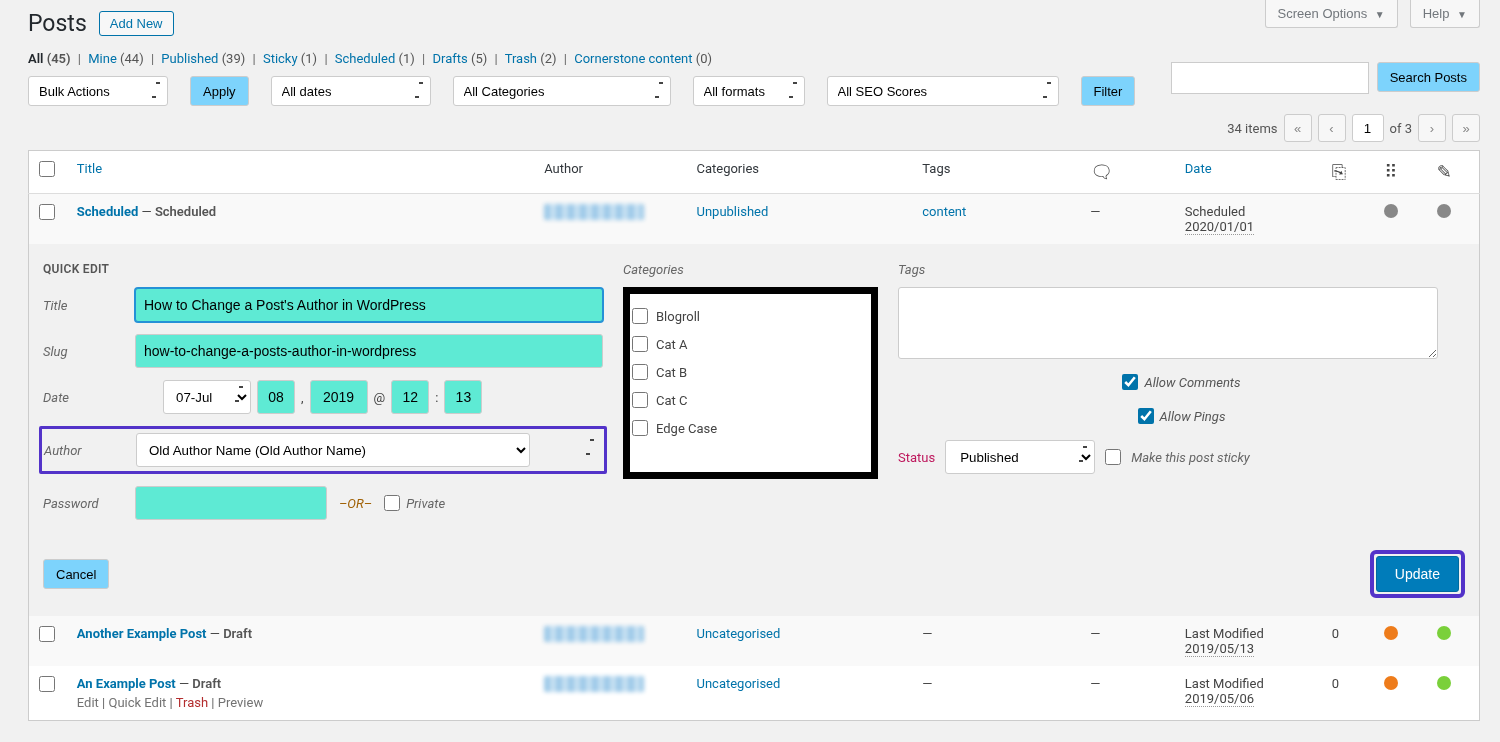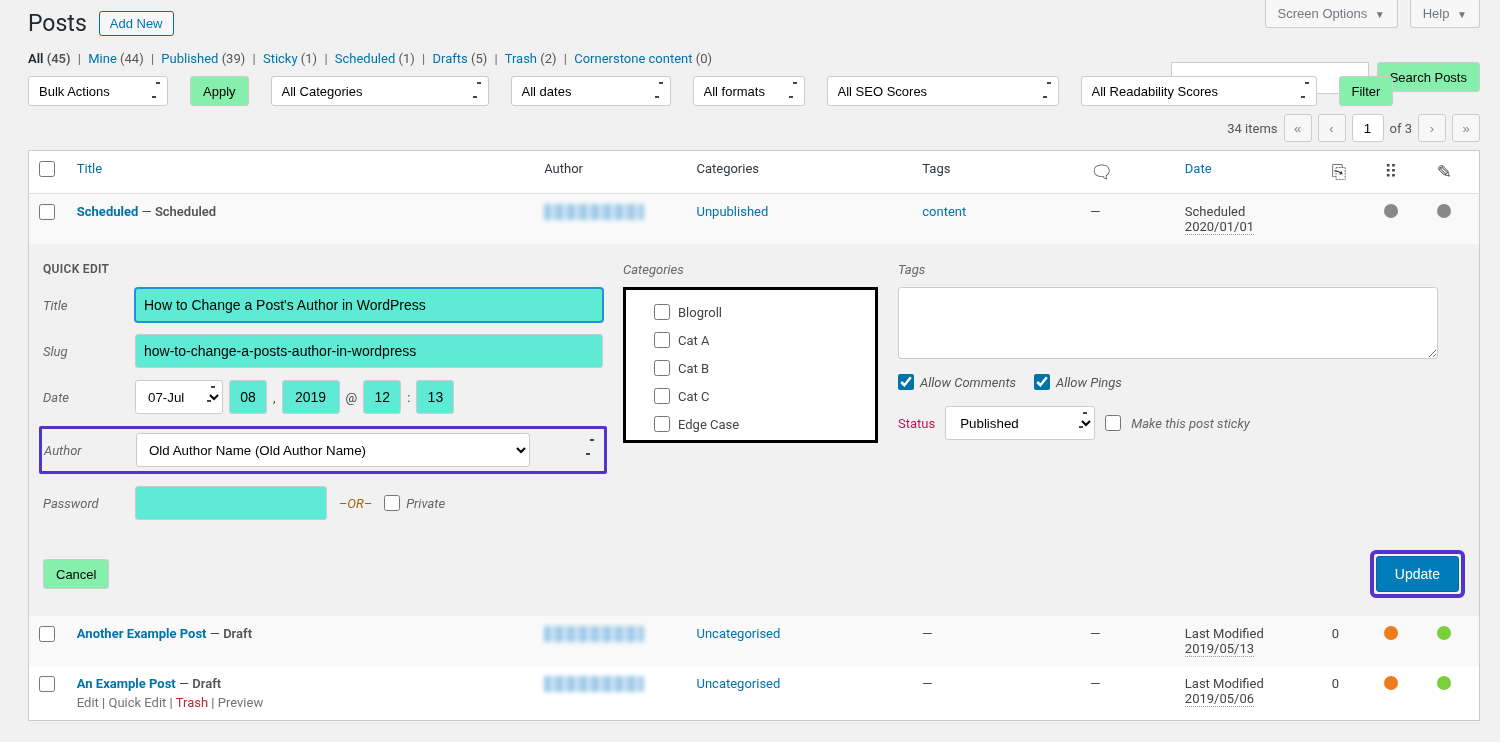--- a/index.html
+++ b/index.html
@@ -49,21 +49,21 @@
       linear-gradient(-45deg, transparent 45%, #444 45%, #444 55%, transparent 55%) 4px 2px / 6px 6px no-repeat;
     pointer-events: none;
   }
   .sel-updown::after {
     content: ""; position: absolute; right: 8px; top: 6px; width: 8px; height: 18px;
     background:
       conic-gradient(from 0deg at 50% 30%, #444 0 90deg, transparent 0) 0 0 / 8px 6px no-repeat,
       conic-gradient(from 180deg at 50% 70%, #444 0 90deg, transparent 0) 0 10px / 8px 6px no-repeat;
     pointer-events: none;
   }
-  .btn { background: #86efac; padding: 0 12px; cursor: pointer; }
+  .btn { background: #7dd3fc; padding: 0 12px; cursor: pointer; }
   .btn-primary { background: #007cba; color: #fff; border-color: #006a9e; }
   
   .search-row { position: absolute; right: 20px; top: 62px; display: flex; gap: 8px; }
   .search-row input[type=text] { height: 32px; width: 198px; border: 1px solid #ccc; padding: 0 6px; }
   
   
   .pagination-row { display: flex; justify-content: flex-end; align-items: center; gap: 6px; margin: 8px 0; font-size: 13px; color: #555;}
   .page-btn { width: 28px; height: 28px; border: 1px solid #ccc; background: #f7f7f7; border-radius: 3px; color: #888; display:flex; align-items:center; justify-content:center; font-size:13px; cursor: pointer;}
   .page-inp { width: 32px; height: 28px; text-align: center; border: 1px solid #ccc; background: #fff; border-radius: 3px; }
   
@@ -96,29 +96,29 @@
   .qe-cols { display: flex; gap: 20px; align-items: flex-start; }
   .qe-col { flex: 1 1 0; }
   .qe-col-left { flex: 0 0 560px; }
   .qe-col-mid { flex: 0 0 255px; }
   .qe-legend { font-size: 12px; text-transform: uppercase; letter-spacing: .3px; color: #555; margin-bottom: 12px; font-weight: 600;}
   .qe-row { display: flex; align-items: center; margin-bottom: 12px; gap: 6px; }
   .qe-row label.lab { width: 86px; font-style: italic; color: #666; }
   .qe-inp { height: 34px; border: 1px solid #ccc; background: #5eead4; padding: 0 8px; font-size: 14px; border-radius: 3px; }
   .qe-inp.wide { width: 468px; }
   .qe-title-inp { border: 1px solid #2591d6; box-shadow: 0 0 0 1px #2591d6; outline: none; }
-  .qe-sel-sm { height: 34px; border: 1px solid #ccc; background: #fff; padding: 0 20px 0 8px; border-radius: 3px; }
+  .qe-sel-sm { height: 34px; border: 1px solid #ccc; background: #fff; padding: 0 20px 0 8px; border-radius: 3px; margin-left: 28px; }
   .qe-author-row { border: 3px solid #5333c9; border-radius: 2px; padding: 4px 2px; margin: 0 -4px 12px; }
   .qe-author-sel { width: 394px; height: 34px; border: 1px solid #ccc; background: #fff; padding: 0 24px 0 8px; border-radius: 3px; }
   .or { font-style: italic; color: #a16207; margin: 0 6px; }
-  .qe-cats-box { border: 3px solid #000000; background: #fff; height: 156px; overflow: auto; padding: 8px 28px; }
+  .qe-cats-box { border: 7px solid #000000; background: #fff; height: 192px; overflow: auto; padding: 8px 2px; }
   .qe-cats-box label { display: flex; align-items: center; gap: 8px; padding: 6px 0; font-size: 13px; color: #444; }
   .qe-header-right { font-style: italic; color: #666; margin-bottom: 10px; }
   .qe-tags-ta { width: 540px; height: 72px; border: 1px solid #ccc; border-radius: 3px; resize: both; background: #fff; }
-  .qe-checks { display: flex; gap: 18px; align-items: center; margin: 12px 0 16px; }
+  .qe-checks { display: flex; gap: 18px; align-items: center; margin: 12px 0 16px; flex-direction: column; }
   .qe-checks label { display: flex; align-items: center; gap: 6px; font-style: italic; color: #555; }
   .qe-status-row { display: flex; align-items: center; gap: 10px; }
   .qe-status-row label { color: #be185d; }
   .qe-status-sel { height: 34px; border: 1px solid #ccc; background: #fff; padding: 0 24px 0 10px; border-radius: 3px; }
   .qe-actions { display: flex; justify-content: space-between; margin-top: 18px; align-items: center;}
   .update-hl { border: 4px solid #5333c9; padding: 2px; border-radius: 6px; display: inline-block; }
   .update-hl .btn-primary { height: 36px; padding: 0 18px; font-size: 14px; }
   
   .hdr-icon { color: #444; font-size: 18px; }
   .row-actions { margin-top: 4px; font-size: 13px; color: #666; }
@@ -161,25 +161,24 @@
     <a><span>Drafts</span> <span class="count">(5)</span></a>
     <span class="sep">|</span>
     <a><span>Trash</span> <span class="count">(2)</span></a>
     <span class="sep">|</span>
     <a><span>Cornerstone content</span> <span class="count">(0)</span></a>
   </div>
 
   <div class="tablenav">
     <span class="sel-wrap sel-updown"><select class="sel" style="width:140px"><option>Bulk Actions</option></select></span>
     <button class="btn">Apply</button>
+    <span class="sel-wrap sel-updown"><select class="sel" style="width:160px"><option>All dates</option></select></span>
     <span class="sel-wrap sel-updown"><select class="sel" style="width:218px"><option>All Categories</option></select></span>
-    <span class="sel-wrap sel-updown"><select class="sel" style="width:160px"><option>All dates</option></select></span>
     <span class="sel-wrap sel-updown"><select class="sel" style="width:112px"><option>All formats</option></select></span>
     <span class="sel-wrap sel-updown"><select class="sel" style="width:232px"><option>All SEO Scores</option></select></span>
-    <span class="sel-wrap sel-updown"><select class="sel" style="width:236px"><option>All Readability Scores</option></select></span>
     <button class="btn">Filter</button>
   </div>
 
   <div class="pagination-row">
     <span>34 items</span>
     <button class="page-btn">«</button>
     <button class="page-btn">‹</button>
     <input class="page-inp" value="1" style="">
     <span>of 3</span>
     <button class="page-btn">›</button>

